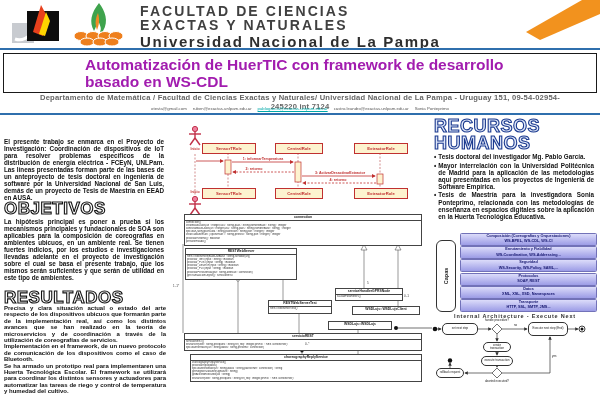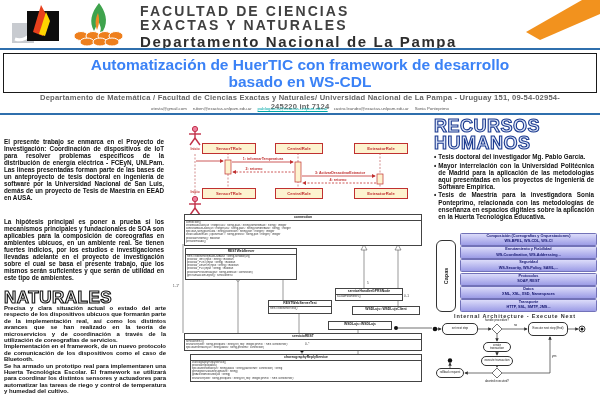--- a/index.html
+++ b/index.html
@@ -5,21 +5,21 @@
   html,body{margin:0;padding:0;background:#888;}
   .poster{position:relative;width:600px;height:400px;background:#fff;overflow:hidden;
           font-family:"Liberation Sans",sans-serif;color:#111;}
   .abs{position:absolute;}
   
   .fac-line{font-weight:700;color:#404040;letter-spacing:2.1px;font-size:14px;line-height:14px;}
   .uni-line{font-weight:700;color:#2e2e2e;letter-spacing:1.6px;font-size:15px;}
   .blue-rule{background:#2f6fad;}
   
   .title-box{border:1.2px solid #1a1a1a;}
-  .title-text{font-size:15.5px;line-height:17px;font-weight:700;text-align:center;color:#3b82f6;}
+  .title-text{font-size:15.5px;line-height:17px;font-weight:700;text-align:left;color:#a21caf;}
   .affil{font-size:7.6px;line-height:8.6px;color:#666;text-align:center;letter-spacing:.2px;font-weight:600;}
   .mails{font-size:4.3px;color:#555;text-align:center;white-space:nowrap;}
   .mails span{margin:0 3px;}
   .mail-link{color:#00a9a9;text-decoration:underline;}
   
   .hollow{color:#fdfdfd;-webkit-text-stroke:1.1px #111;font-weight:800;letter-spacing:.5px;
           font-size:17px;line-height:15px;}
   .hollow-blue{color:#dfe7f8;-webkit-text-stroke:1.1px #1b3a8f;font-weight:800;letter-spacing:.5px;
           font-size:18px;line-height:16px;}
   .body-just{font-size:6.3px;line-height:7px;text-align:justify;font-weight:700;color:#111;}
@@ -78,40 +78,41 @@
     <path d="M27 0 C19 10 17 19 22 28 C24 24 25 21 26 17 C28 23 30 25 28 29 L31 28 C37 18 33 8 27 0 Z" fill="#3fa34d"></path>
     <path d="M26 10 C23 16 23 22 25 27 C27 22 28 17 26 10 Z" fill="#f08a24"></path>
   </svg>
 
   <svg class="abs" style="left:518px;top:0;" width="82" height="40" viewBox="0 0 82 40">
     <polygon points="8,32 64,0 82,0 82,14 22,40" fill="#F2921E"></polygon>
   </svg>
 
   <div class="abs fac-line" style="left:140px;top:4px;">FACULTAD DE CIENCIAS</div>
   <div class="abs fac-line" style="left:140px;top:18px;">EXACTAS Y NATURALES</div>
-  <div class="abs uni-line" style="left:140px;top:33px;">Departamento Nacional de La Pampa</div>
+  <div class="abs uni-line" style="left:140px;top:33px;">Universidad Nacional de La Pampa</div>
   <div class="abs blue-rule" style="left:0;top:47.5px;width:600px;height:2.5px;"></div>
 
   <div class="abs title-box" style="left:3px;top:53px;width:592px;height:38px;">
     <div class="title-text" style="width:430px;margin:2px auto 0;">Automatización de HuerTIC con framework de desarrollo basado en WS-CDL</div>
   </div>
 
   <div class="abs affil" style="left:40px;top:94px;width:520px;">Departamento de Matemática / Facultad de Ciencias Exactas y Naturales/ Universidad Nacional de La Pampa - Uruguay 151, 09-54-02954-245220 int 7124</div>
 
   <div class="abs mails" style="left:0;top:105.5px;width:600px;">
     <span>otesta@gmail.com</span><span>ruben@exactas.unlpam.edu.ar</span><span class="mail-link">pablogarcia@exactas.unlpam.edu.ar</span><span>castro.leandro@exactas.unlpam.edu.ar</span><span>Sonia Ponteprimo</span>
   </div>
 
   <div class="abs blue-rule" style="left:0;top:113px;width:600px;height:1.6px;"></div>
 
   <div class="abs body-just" style="left:4px;top:138px;width:160px;">El presente trabajo se enmarca en el Proyecto de Investigación: Coordinación de dispositivos de IoT para resolver problemas específicos de la distribución de energía eléctrica - FCEyN, UNLPam. Las líneas presentadas forman parte de las bases de un anteproyecto de tesis doctoral en ingeniería de software por la Universidad Nacional de San Luis, demás de un proyecto de Tesis de Maestría en EEAD en AUSA.</div>
 
+  <div class="abs hollow" style="left:4px;top:201px;">OBJETIVOS</div>
   <div class="abs body-just" style="left:4px;top:218px;width:160px;">La hipótesis principal es poner a prueba si los mecanismos principales y fundacionales de SOA son aplicables para la composición de coreografías en ambientes ubicuos, en un ambiente real. Se tienen fuertes indicios, por los estudios e investigaciones llevadas adelante en el proyecto de investigación sobre el cual se basa el presente trabajo, que los mismos serán suficientes y que serán de utilidad en este tipo de ambientes.</div>
 
-  <div class="abs hollow" style="left:4px;top:290px;">NATURALES</div>
+  <div class="abs hollow" style="left:4px;top:290px;">RESULTADOS</div>
   <div class="abs" style="left:4px;top:305px;width:162px;">
     <div class="body-just-sm">Precisa y clara situación actual o estado del arte respecto de los dispositivos ubicuos que formarán parte de la implementación real, así como los distintos avances que se han realizado en la teoría de microservicios y de coordinación a través de la utilización de coreografías de servicios.</div>
     <div class="body-just-sm">Implementación en el framework, de un nuevo protocolo de comunicación de los dispositivos como el caso de Bluetooth.</div>
     <div class="body-just-sm">Se ha armado un prototipo real para implementaren una Huerta Tecnológica Escolar. El framework se utilizará para coordinar los distintos sensores y actuadores para automatizar las tareas de riego y control de temperatura y humedad del cultivo.</div>
   </div>
 
   <div class="abs" style="left:168px;top:116px;width:264px;height:284px;">
 
     <svg class="abs" style="left:0;top:0;" width="264" height="284" viewBox="0 0 264 284">
       <defs>

